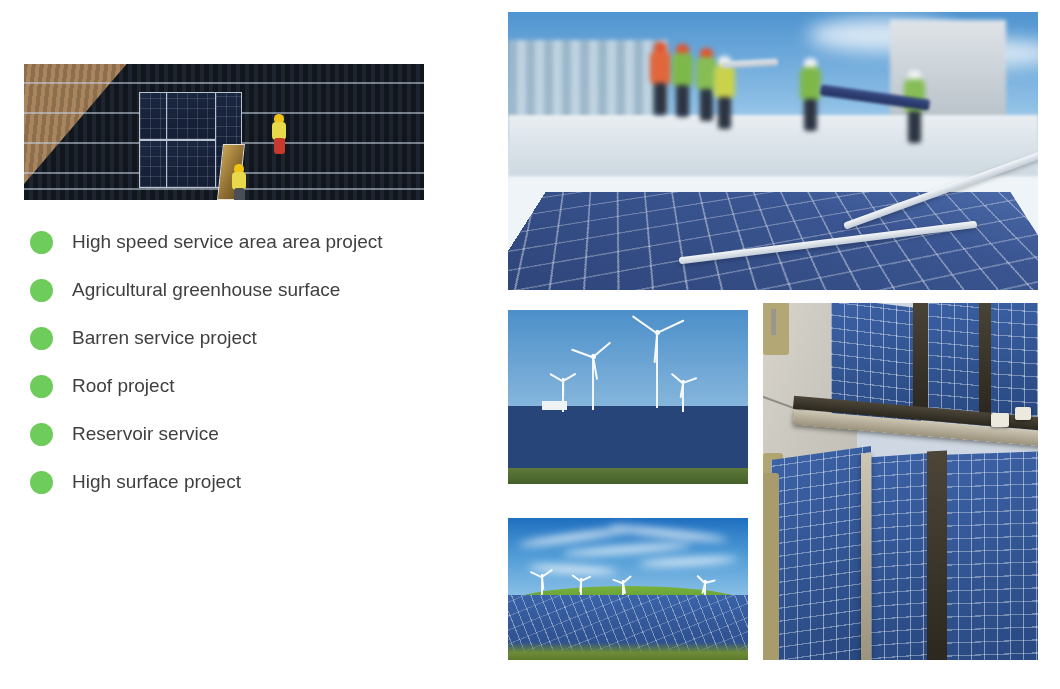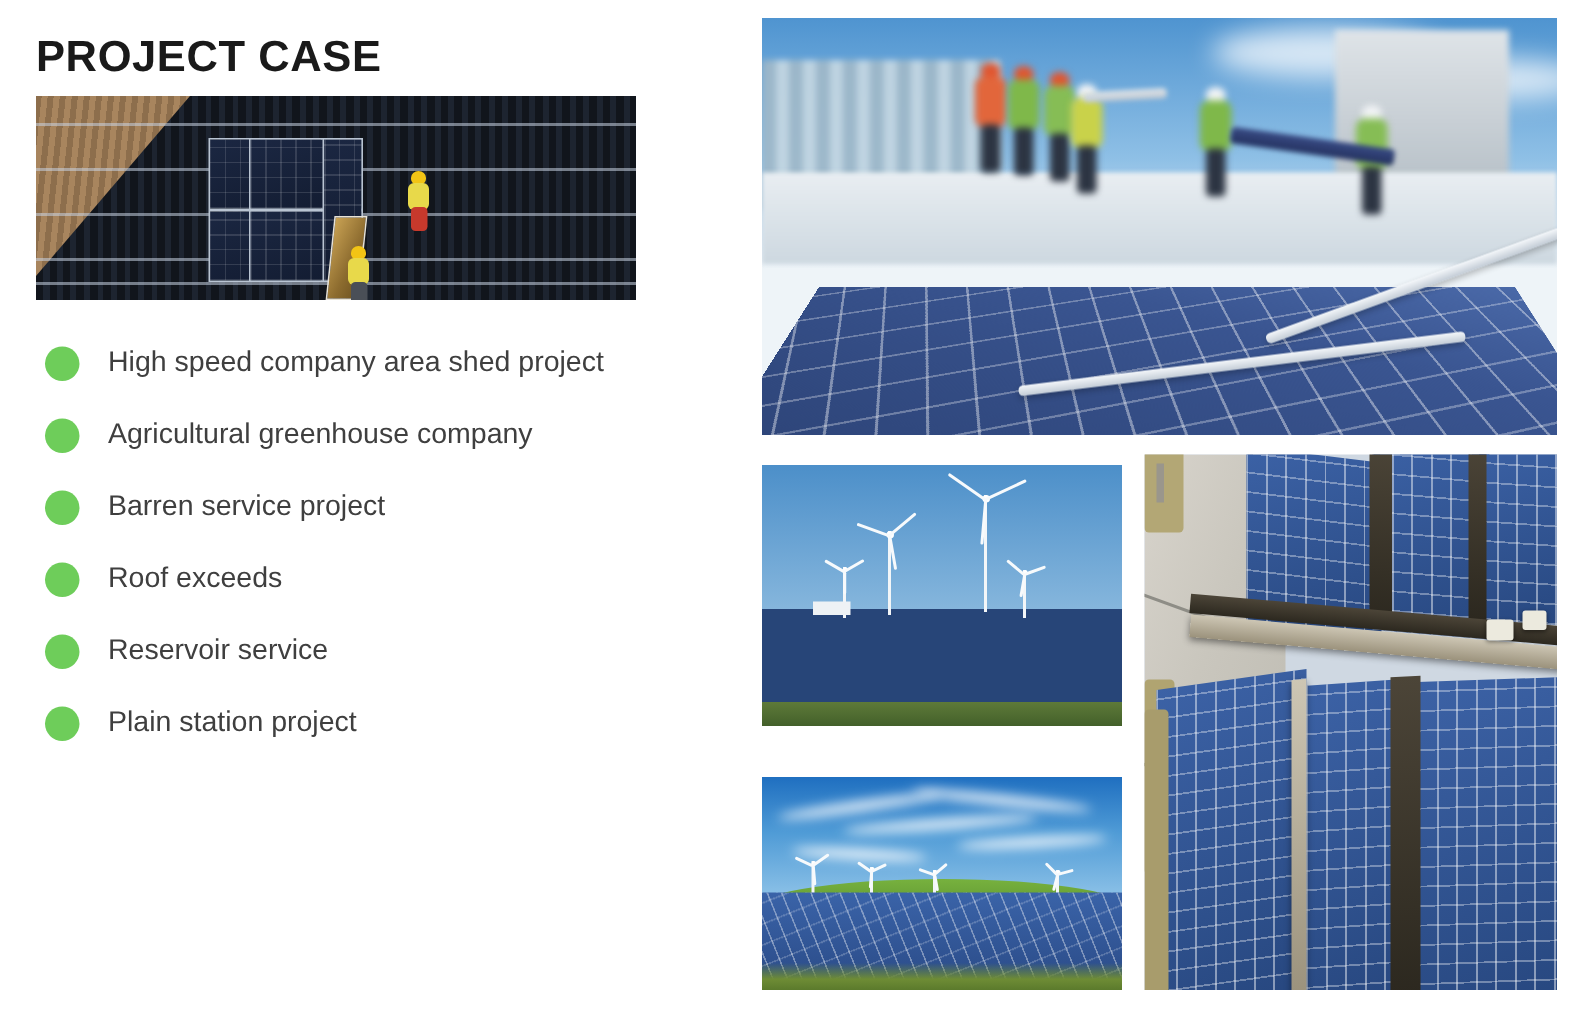--- a/index.html
+++ b/index.html
@@ -171,21 +171,20 @@
   }
   .ae-seam { position:absolute; background: linear-gradient(#cdc6b4,#9b927c); box-shadow:0 2px 5px rgba(0,0,0,.45); }
   .ae-dark { position:absolute; background: linear-gradient(#4c4538,#2c281f); }
   .ae-box  { position:absolute; background:#eceade; border-radius:2px; box-shadow:0 1px 3px rgba(0,0,0,.45); }
 </style>
 </head>
 <body>
 
 <div id="slide">
 
-  <div id="page-title">PROJECT CASE</div>
 
   <div class="photo" id="photo-roof">
     <div class="roof-base"></div>
     <div class="roof-tan"></div>
 
     <div class="roof-seam" style="top:18px;"></div>
     <div class="roof-seam" style="top:48px;"></div>
     <div class="roof-seam" style="top:78px;"></div>
     <div class="roof-seam" style="top:108px;"></div>
     <div class="roof-seam" style="top:124px;"></div>
@@ -206,41 +205,41 @@
     <div class="worker" style="left:208px; top:100px;">
       <div class="helmet"></div>
       <div class="vest"></div>
       <div class="legs" style="background:#4a4f57;"></div>
     </div>
   </div>
 
   <div id="project-list">
     <div class="list-item">
       <span class="bullet-dot"></span>
-      <span class="list-label">High speed company area shed project</span>
-    </div>
-    <div class="list-item">
-      <span class="bullet-dot"></span>
-      <span class="list-label">Agricultural greenhouse company</span>
+      <span class="list-label">High speed service area area project</span>
+    </div>
+    <div class="list-item">
+      <span class="bullet-dot"></span>
+      <span class="list-label">Agricultural greenhouse surface</span>
     </div>
     <div class="list-item">
       <span class="bullet-dot"></span>
       <span class="list-label">Barren service project</span>
     </div>
     <div class="list-item">
       <span class="bullet-dot"></span>
-      <span class="list-label"> Roof exceeds</span>
+      <span class="list-label"> Roof project</span>
     </div>
     <div class="list-item">
       <span class="bullet-dot"></span>
       <span class="list-label">Reservoir service</span>
     </div>
     <div class="list-item">
       <span class="bullet-dot"></span>
-      <span class="list-label">Plain station project</span>
+      <span class="list-label">High surface project</span>
     </div>
   </div>
 
 
   <div class="photo" id="photo-rooftop-crew">
     <div class="sky-grad"></div>
     <div class="cloudspot" style="left:300px; top:6px;  width:150px; height:34px;"></div>
     <div class="cloudspot" style="left:430px; top:28px; width:120px; height:26px;"></div>
     <div class="bldg-glass"></div>
     <div class="bldg-grey"></div>

